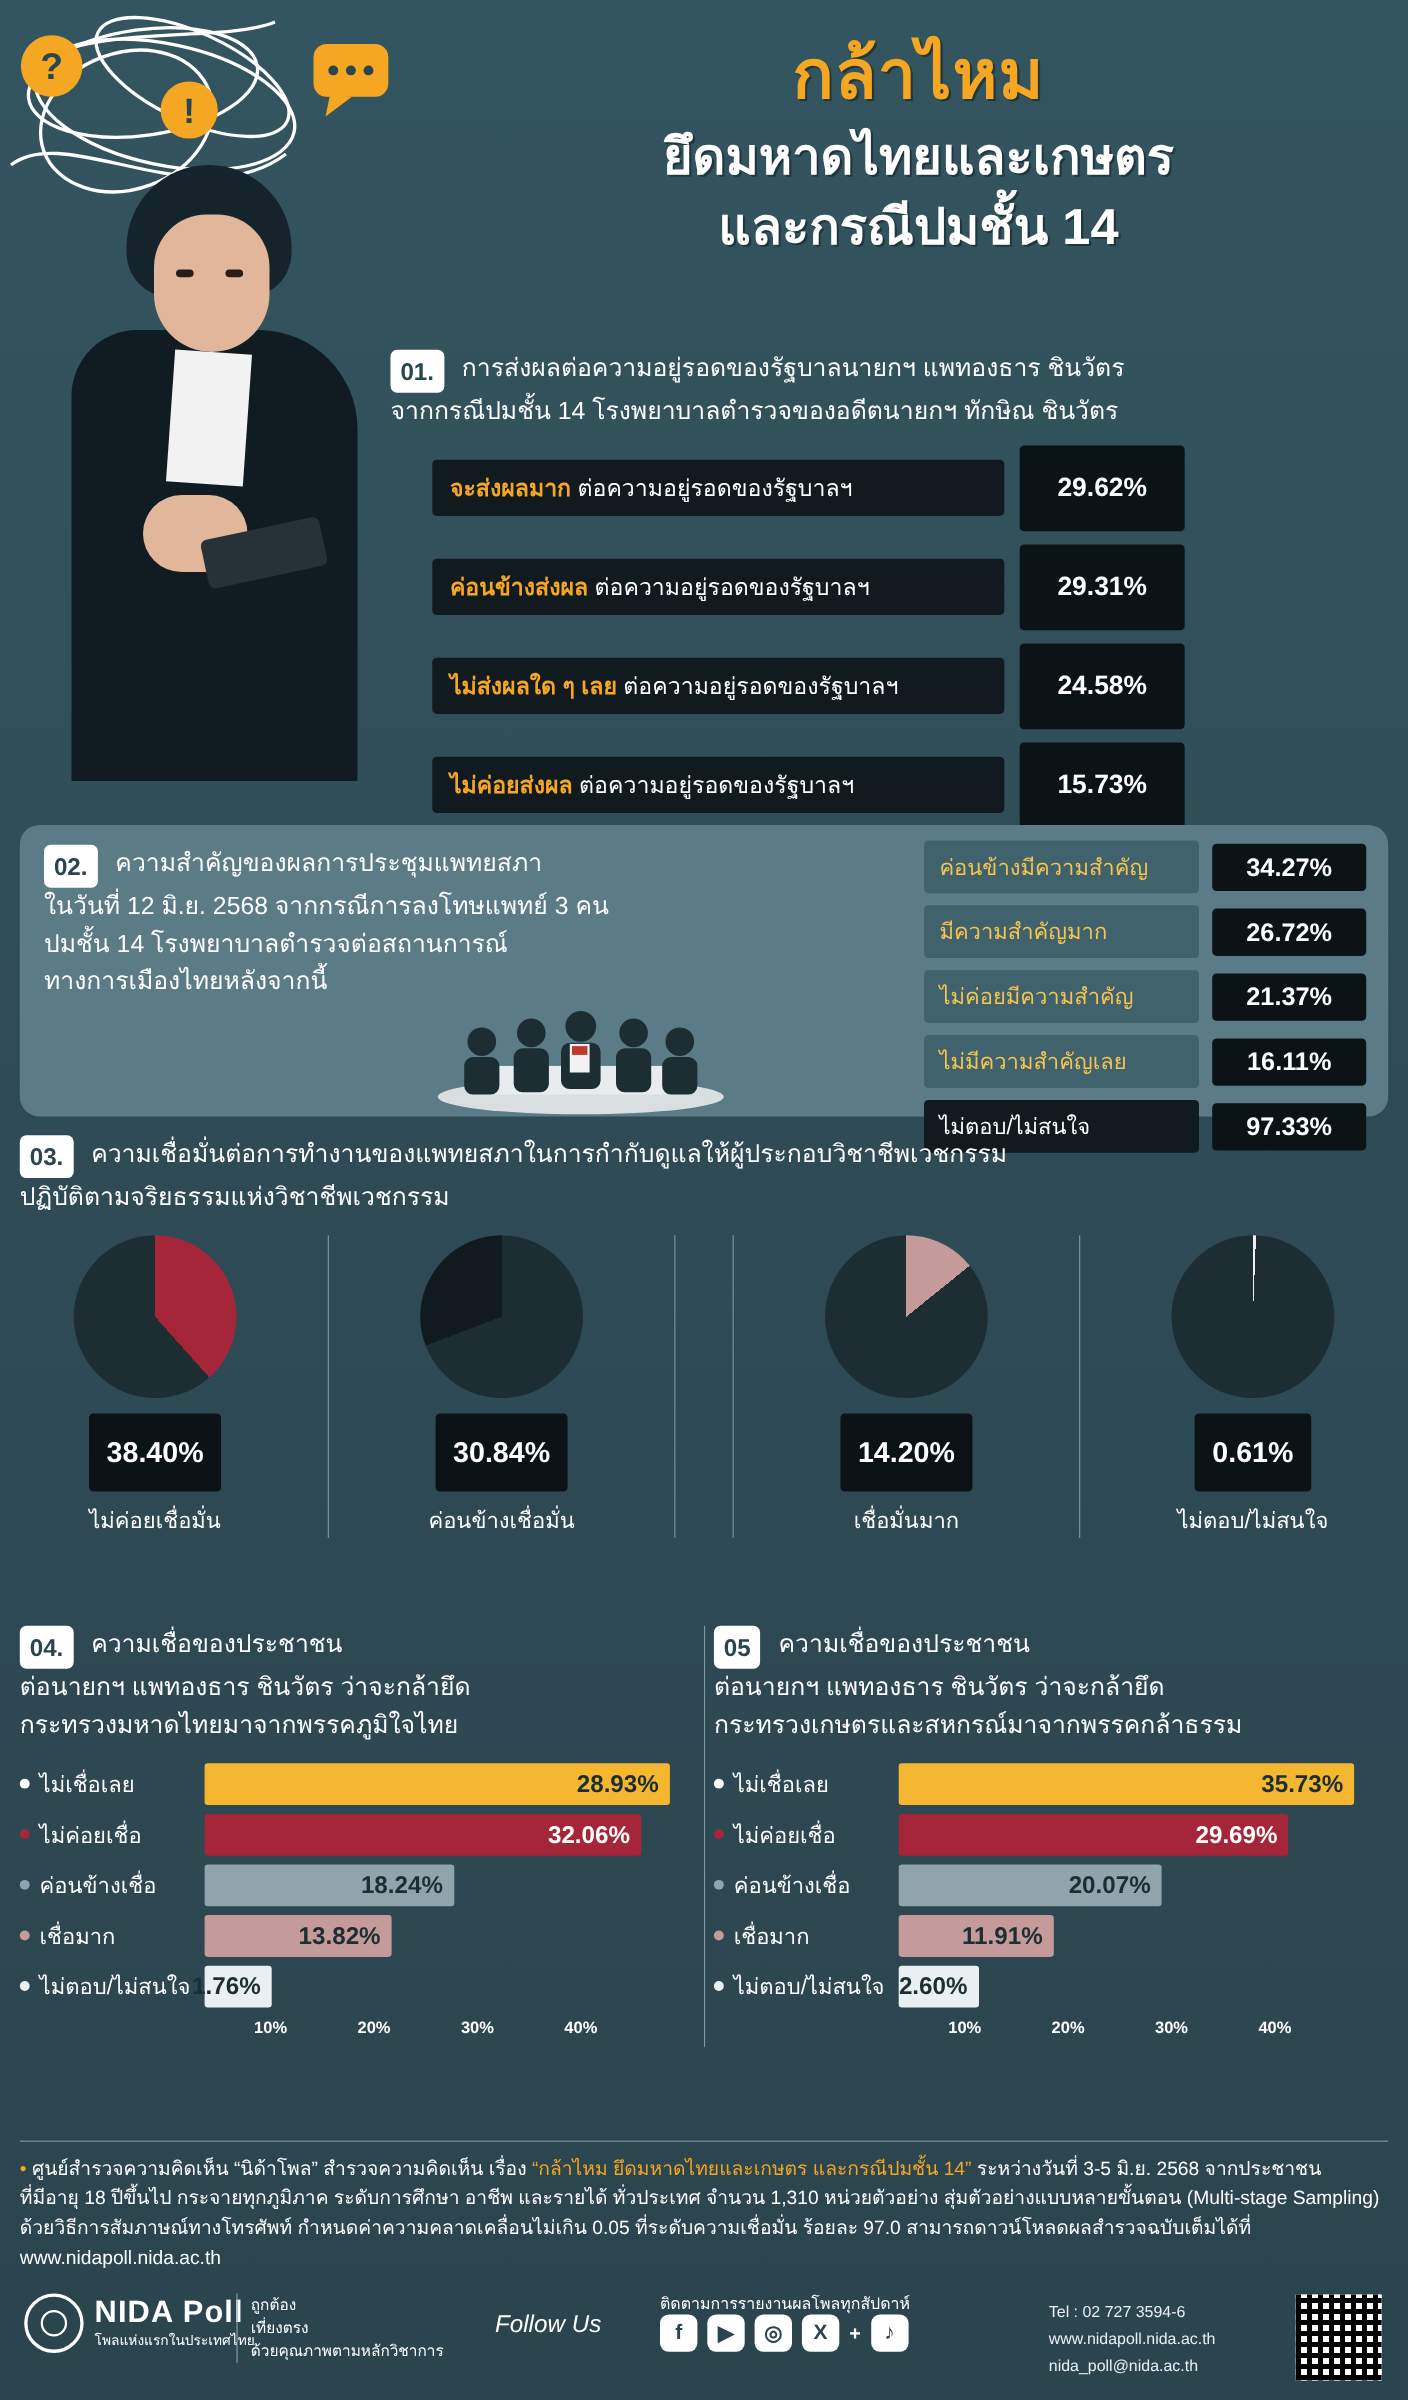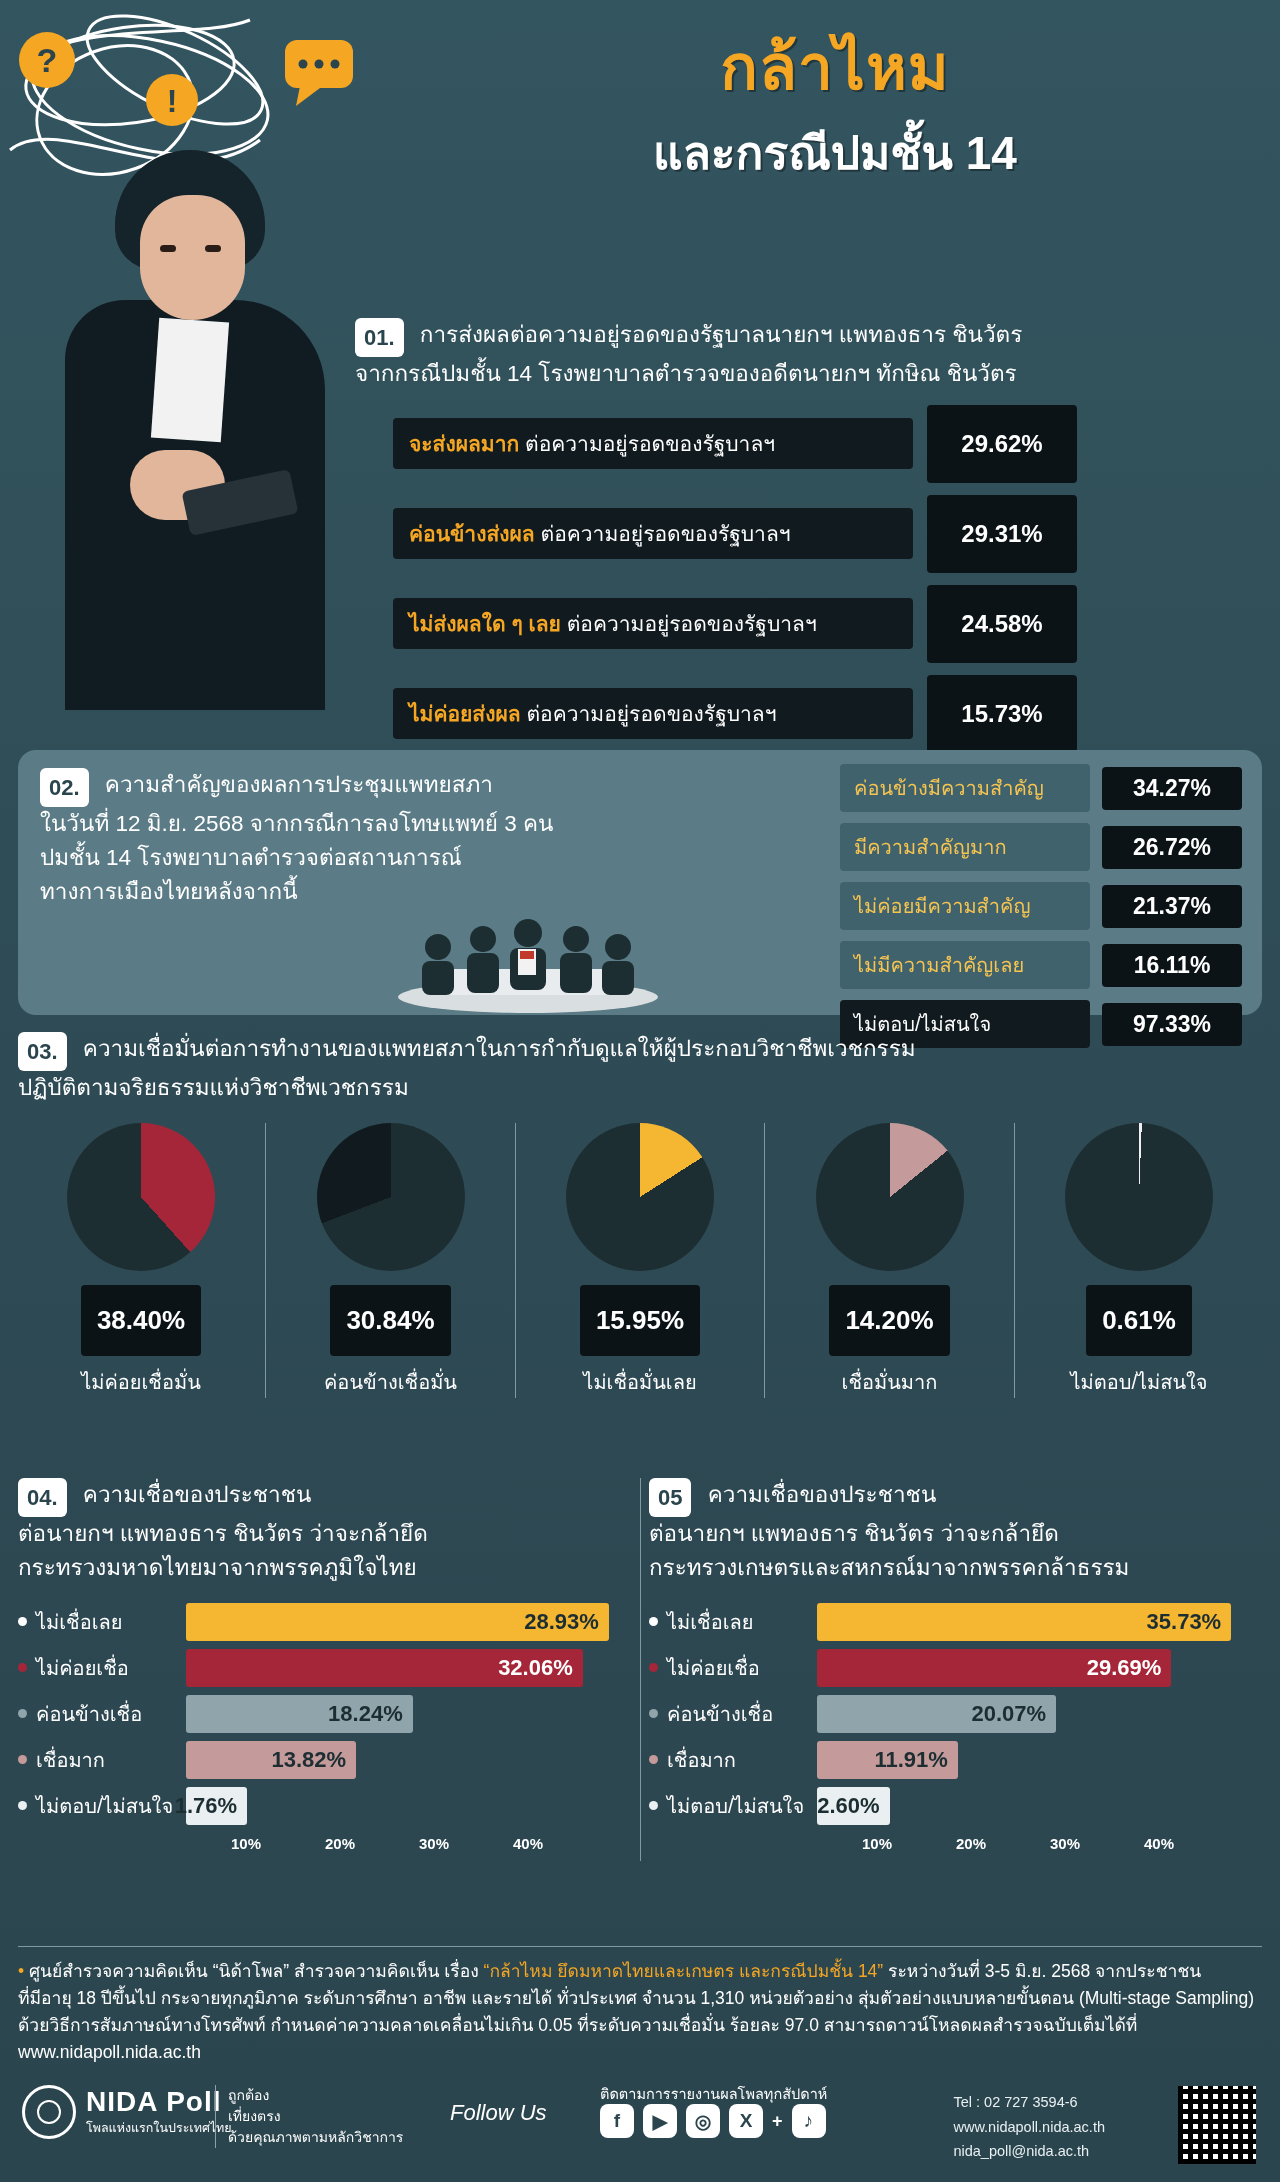--- a/index.html
+++ b/index.html
@@ -158,20 +158,21 @@
         <rect x="285" y="40" width="68" height="48" rx="12" fill="#f5a623"></rect>
         <polygon points="300,86 296,106 320,88" fill="#f5a623"></polygon>
         <circle cx="303" cy="64" r="4.5" fill="#2b454e"></circle>
         <circle cx="319" cy="64" r="4.5" fill="#2b454e"></circle>
         <circle cx="335" cy="64" r="4.5" fill="#2b454e"></circle>
       </g>
     </svg>
 
     <div class="title-wrap">
       <div class="title-main">กล้าไหม</div>
+      <div class="title-sub">ยึดมหาดไทยและเกษตร</div>
       <div class="title-sub2">และกรณีปมชั้น 14</div>
     </div>
   </div>
 
   <div class="person">
     <div class="body"></div>
     <div class="shirt"></div>
     <div class="hair"></div>
     <div class="face"></div>
     <div class="eye" style="left:125px; top:95px;"></div>
@@ -288,25 +289,20 @@
         <div><span class="pie-val">38.40%</span></div>
         <div class="pie-cap">ไม่ค่อยเชื่อมั่น</div>
       </div>
       <div class="vdiv"></div>
       <div class="pie-cell">
         <div class="pie" style="background: conic-gradient(#1d2e33 0 69.2%, #111a1f 69.2% 100%);"></div>
         <div><span class="pie-val">30.84%</span></div>
         <div class="pie-cap">ค่อนข้างเชื่อมั่น</div>
       </div>
       <div class="vdiv"></div>
-      <div class="pie-cell">
-        <div class="pie" style="background: conic-gradient(#f5b731 0 15.95%, #1d2e33 15.95% 100%);"></div>
-        <div><span class="pie-val">15.95%</span></div>
-        <div class="pie-cap">ไม่เชื่อมั่นเลย</div>
-      </div>
       <div class="vdiv"></div>
       <div class="pie-cell">
         <div class="pie" style="background: conic-gradient(#c49a9a 0 14.2%, #1d2e33 14.2% 100%);"></div>
         <div><span class="pie-val">14.20%</span></div>
         <div class="pie-cap">เชื่อมั่นมาก</div>
       </div>
       <div class="vdiv"></div>
       <div class="pie-cell">
         <div class="pie" style="background: conic-gradient(#f0f0f0 0 0.61%, #1d2e33 0.61% 100%);"></div>
         <div><span class="pie-val">0.61%</span></div>

